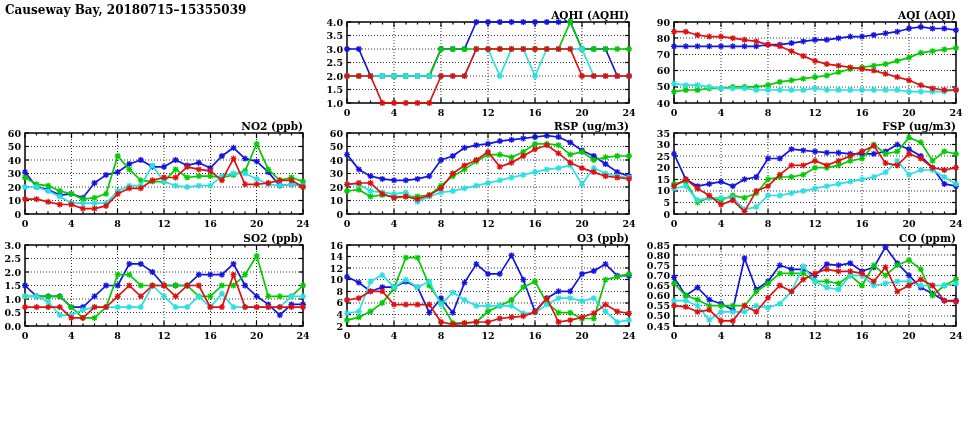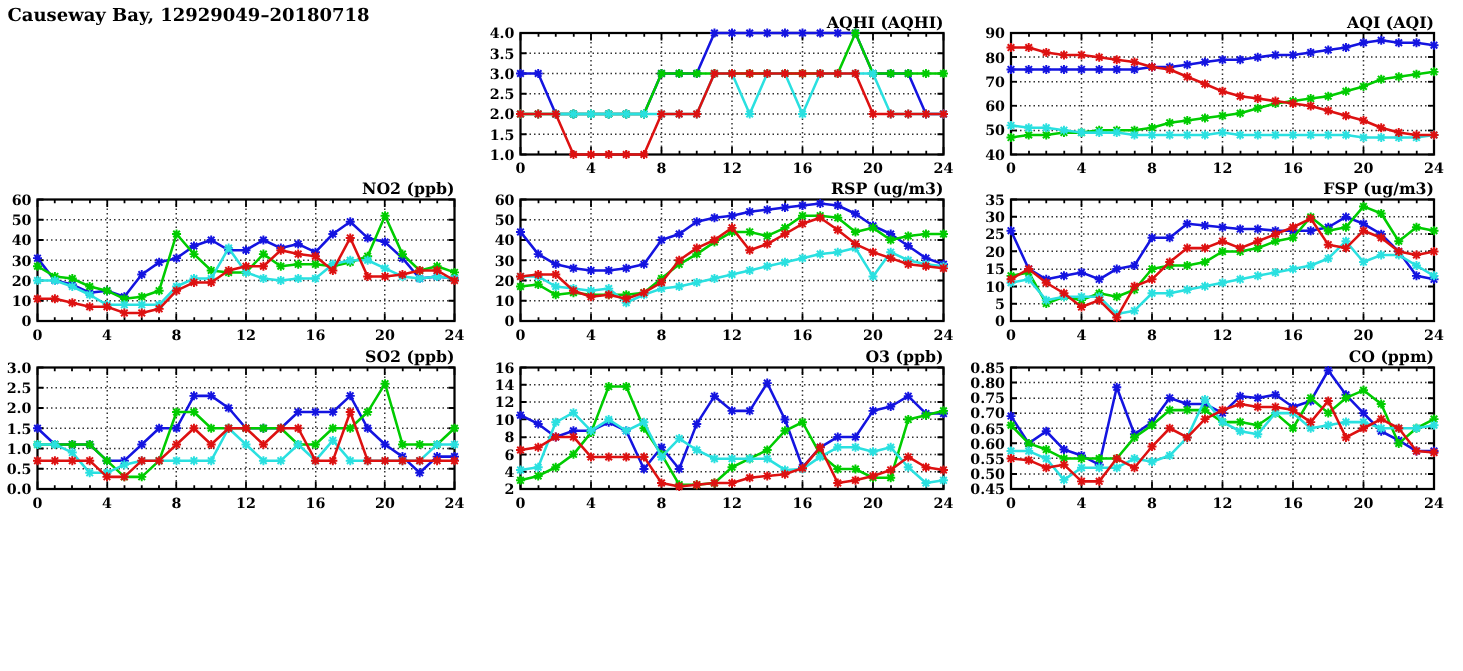--- a/index.html
+++ b/index.html
@@ -11,21 +11,21 @@
   .chart{position:absolute;}
   svg text{font-family:"DejaVu Serif","Liberation Serif",serif;font-weight:bold;fill:#000;}
   svg .ytick{font-size:9.5px;}
   svg .xtick{font-size:9.5px;}
   svg .ctitle{font-size:10.5px;}
 </style>
 </head>
 <body>
 
 <div id="canvas">
-  <div class="page-title">Causeway Bay, 12929049–20180718</div>
+  <div class="page-title">Causeway Bay, 20180715–15355039</div>
   <div class="chart" id="chart-aqhi" style="left: 307px; top: 8px;"><svg width="336" height="114">
         <line x1="40" x2="322" y1="81.5" y2="81.5" stroke="#333" stroke-width="1" stroke-dasharray="1,2"></line>
         <line x1="40" x2="322" y1="68" y2="68" stroke="#333" stroke-width="1" stroke-dasharray="1,2"></line>
         <line x1="40" x2="322" y1="54.5" y2="54.5" stroke="#333" stroke-width="1" stroke-dasharray="1,2"></line>
         <line x1="40" x2="322" y1="41" y2="41" stroke="#333" stroke-width="1" stroke-dasharray="1,2"></line>
         <line x1="40" x2="322" y1="27.5" y2="27.5" stroke="#333" stroke-width="1" stroke-dasharray="1,2"></line>
         <line x1="87" x2="87" y1="14" y2="95" stroke="#333" stroke-width="1" stroke-dasharray="1,2"></line>
         <line x1="134" x2="134" y1="14" y2="95" stroke="#333" stroke-width="1" stroke-dasharray="1,2"></line>
         <line x1="181" x2="181" y1="14" y2="95" stroke="#333" stroke-width="1" stroke-dasharray="1,2"></line>
         <line x1="228" x2="228" y1="14" y2="95" stroke="#333" stroke-width="1" stroke-dasharray="1,2"></line>

